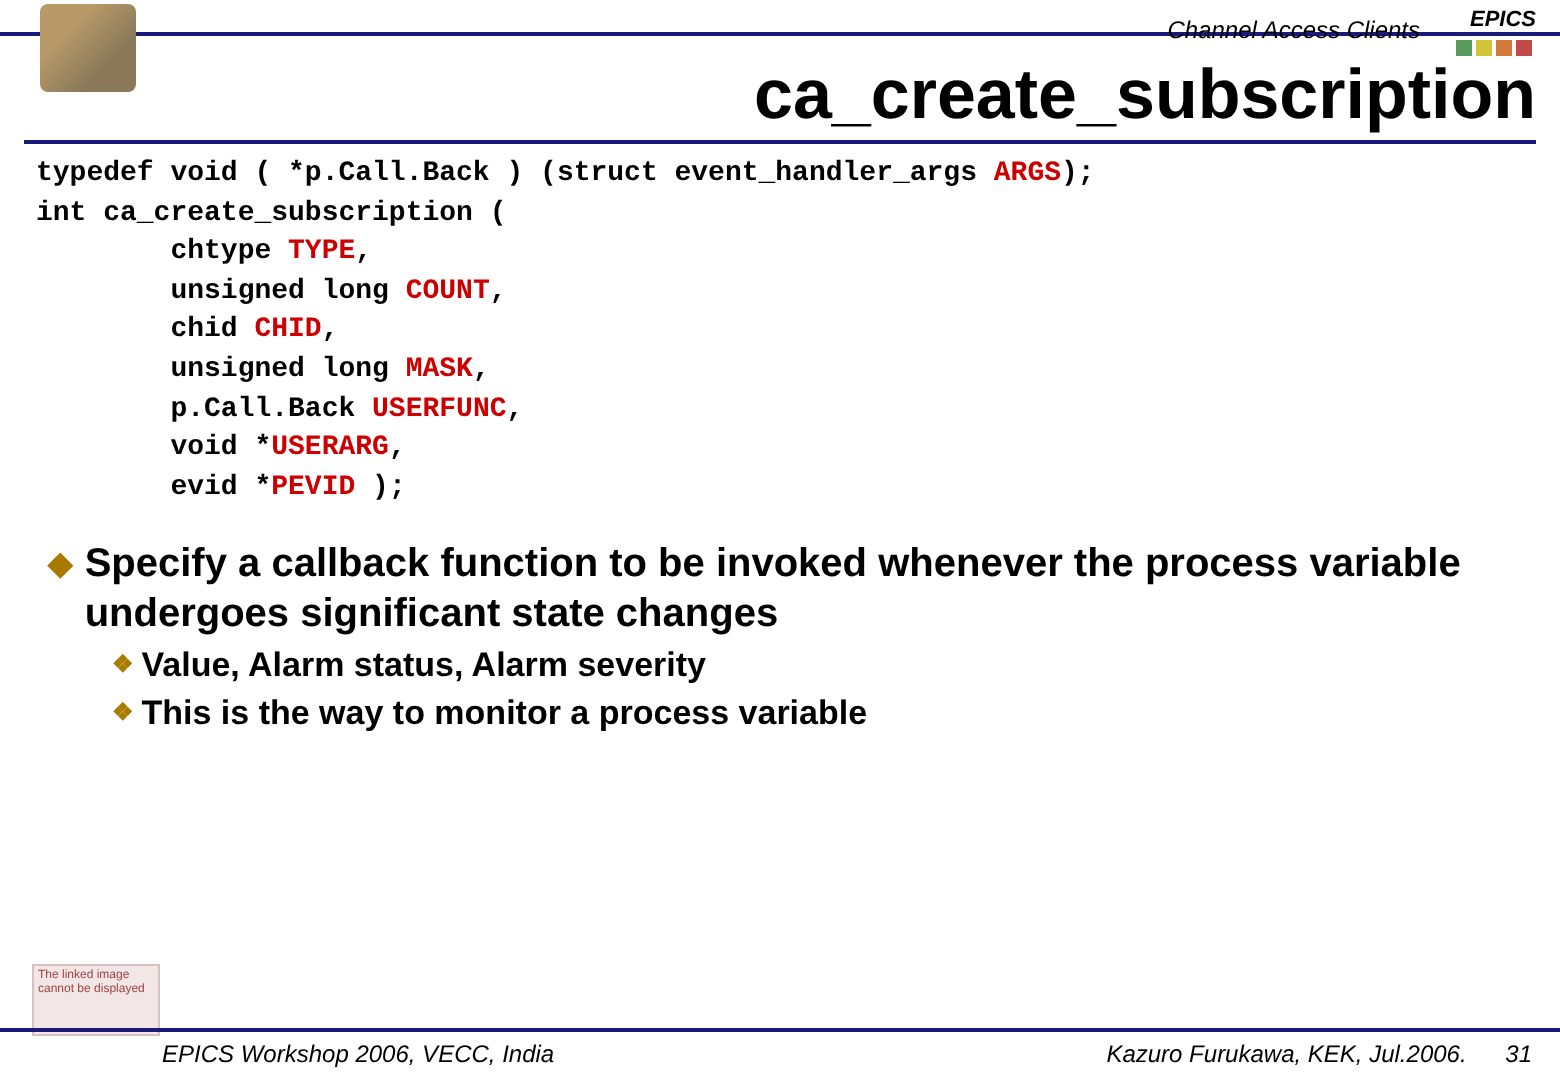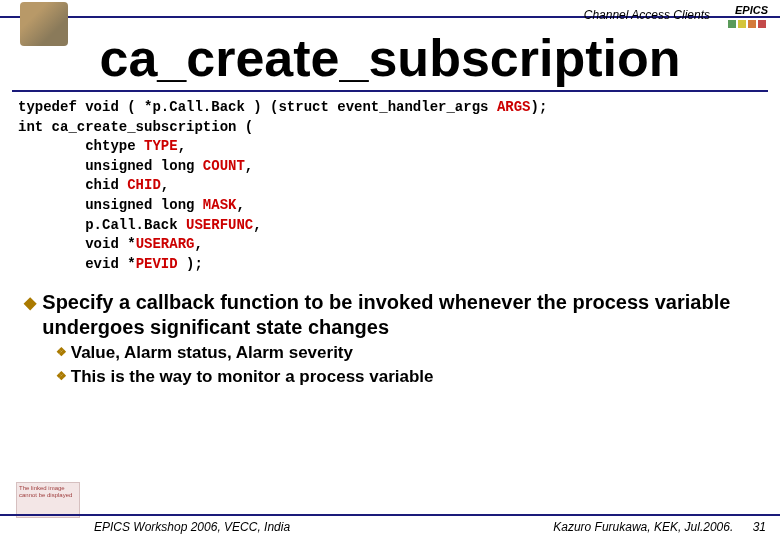--- a/index.html
+++ b/index.html
@@ -53,22 +53,22 @@
   .epics-boxes span {
     width: 8px;
     height: 8px;
     display: inline-block;
   }
   .b1 { background: #5a9a5a; }
   .b2 { background: #d4c43a; }
   .b3 { background: #d47a3a; }
   .b4 { background: #c44a4a; }
   .slide-title {
-    text-align: center;
-    font-size: 52px;
+    text-align: right;
+    font-size: 35px;
     font-weight: bold;
     font-family: "Arial Black", Arial, sans-serif;
     color: #000;
     margin-top: 10px;
     border-bottom: 2px solid #1a1a7a;
     padding-bottom: 2px;
     margin-left: 12px;
     margin-right: 12px;
   }
   .code-block {
@@ -110,21 +110,21 @@
     margin-right: 4px;
     margin-top: 3px;
     flex-shrink: 0;
   }
   .footer {
     position: absolute;
     bottom: 6px;
     left: 0;
     right: 0;
     border-top: 2px solid #1a1a7a;
-    padding: 4px 14px 0 14px;
+    padding: 4px 14px 0 1px;
     display: flex;
     justify-content: space-between;
     align-items: center;
     font-size: 12px;
     font-style: italic;
     color: #000;
   }
   .footer-logo {
     position: absolute;
     left: 16px;

